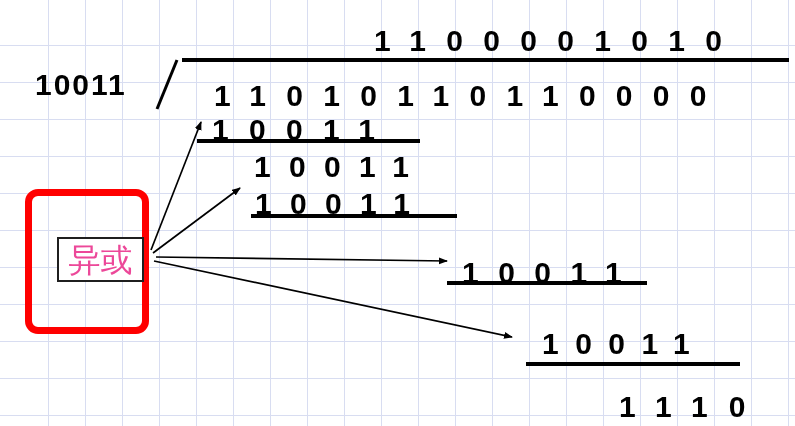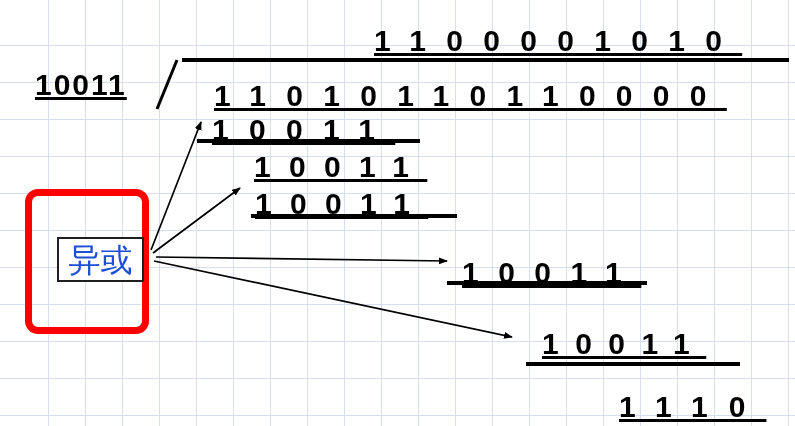--- a/index.html
+++ b/index.html
@@ -12,21 +12,20 @@
       repeating-linear-gradient(180deg, transparent 0 36px, #d8ddf1 36px 37px);
     background-position:12px 0px, 0px 9px;
     overflow:hidden;
     font-family:"Liberation Sans", sans-serif;
   }
   .digits{
     position:absolute;
     font:bold 30px/1 "Liberation Sans", sans-serif;
     color:#000;
     white-space:nowrap;
-    text-decoration:underline;
   }
   .bar{
     position:absolute;
     background:#000;
     height:4px;
   }
   
   #divisor   {left:35px;  top:70px;  letter-spacing:2px;}
   #quotient  {left:374px; top:26px;  letter-spacing:20.3px;}
   #dividend  {left:214px; top:81px;  letter-spacing:20.3px;}
@@ -52,21 +51,21 @@
     border:7px solid #ff0000;border-radius:13px;
     box-sizing:border-box;background:transparent;
   }
   #xor-label-box{
     position:absolute;left:57px;top:237px;width:87px;height:45px;
     border:2px solid #1f1f1f;background:#ffffff;box-sizing:border-box;
     display:flex;align-items:center;justify-content:center;
   }
   #xor-label-text{
     font:normal 32px/1 "Liberation Serif", serif;
-    color:#1d4ed8;
+    color:#ec4899;
   }
 </style>
 </head>
 <body>
 
 <div id="stage">
 
   <svg id="overlay" viewBox="0 0 795 426">
     <defs>
       <marker id="ah" markerWidth="10" markerHeight="8" refX="8" refY="3.5" orient="auto" markerUnits="userSpaceOnUse">

